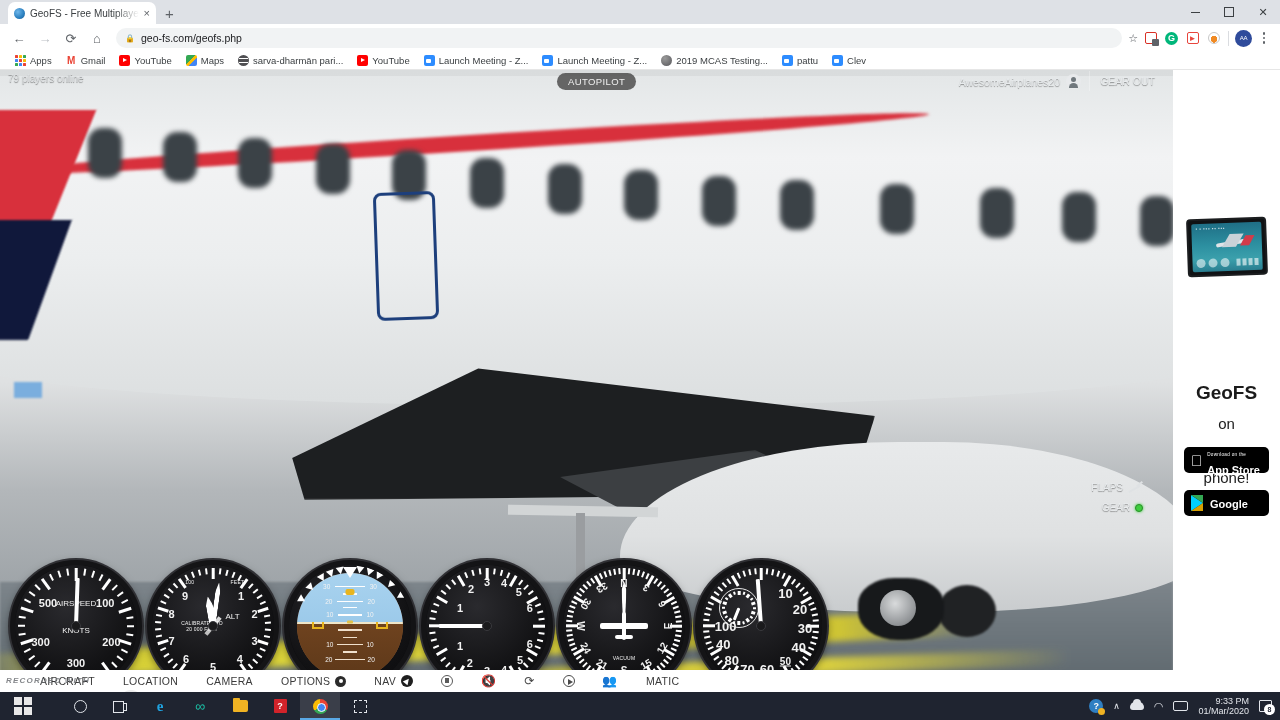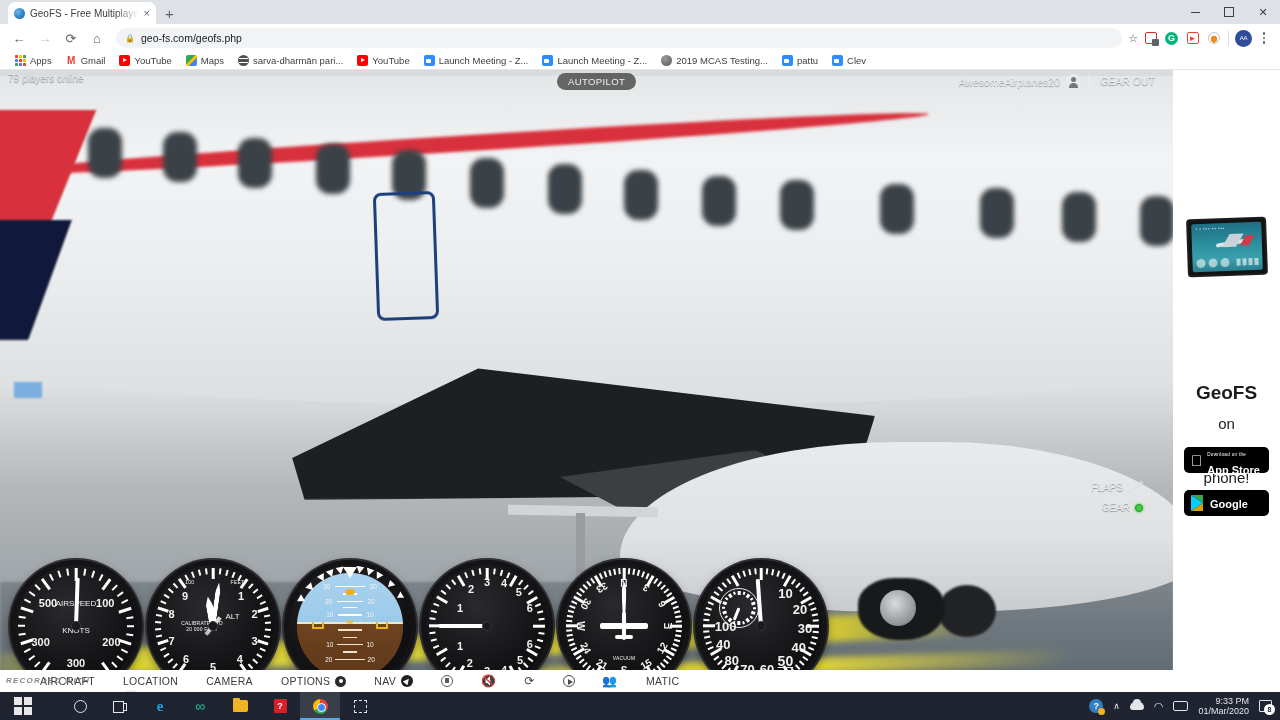--- a/index.html
+++ b/index.html
@@ -968,21 +968,21 @@
               <i class="tick" style="height:12px;width:2.6px;transform: translate(-50%,0) rotate(330deg) translateY(-58px);"></i>
               <i class="tick" style="height:6px;width:1.5px;transform: translate(-50%,0) rotate(336deg) translateY(-58px);"></i>
               <i class="tick" style="height:6px;width:1.5px;transform: translate(-50%,0) rotate(342deg) translateY(-58px);"></i>
               <i class="tick" style="height:6px;width:1.5px;transform: translate(-50%,0) rotate(348deg) translateY(-58px);"></i>
               <i class="tick" style="height:6px;width:1.5px;transform: translate(-50%,0) rotate(354deg) translateY(-58px);"></i>
             </div>
           <div class="gtxt" style="left:70%; top:23%; font-size:13px;">10</div>
           <div class="gtxt" style="left:82%; top:36%; font-size:13px;">20</div>
           <div class="gtxt" style="left:86%; top:52%; font-size:13px;">30</div>
           <div class="gtxt" style="left:81%; top:67%; font-size:13px;">40</div>
-          <div class="gtxt" style="left:70%; top:79%; font-size:14px;text-decoration:underline;">50</div>
+          <div class="gtxt" style="left:70%; top:79%; font-size:10px;text-decoration:underline;">50</div>
           <div class="gtxt" style="left:55%; top:85%; font-size:13px;">60</div>
           <div class="gtxt" style="left:39%; top:85%; font-size:13px;">70</div>
           <div class="gtxt" style="left:26%; top:78%; font-size:13px;">80</div>
           <div class="gtxt" style="left:19%; top:65%; font-size:13px;">40</div>
           <div class="gtxt" style="left:21%; top:50%; font-size:13px;">100</div>
           <div class="inset" style="left:19px; top:23px;">
             <div id="tac-inset">
                 <i class="tick" style="height:4px;width:2.6px;transform: translate(-50%,0) rotate(0deg) translateY(-17px);"></i>
                 <i class="tick" style="height:2.5px;width:1.5px;transform: translate(-50%,0) rotate(18deg) translateY(-17px);"></i>
                 <i class="tick" style="height:4px;width:2.6px;transform: translate(-50%,0) rotate(36deg) translateY(-17px);"></i>

